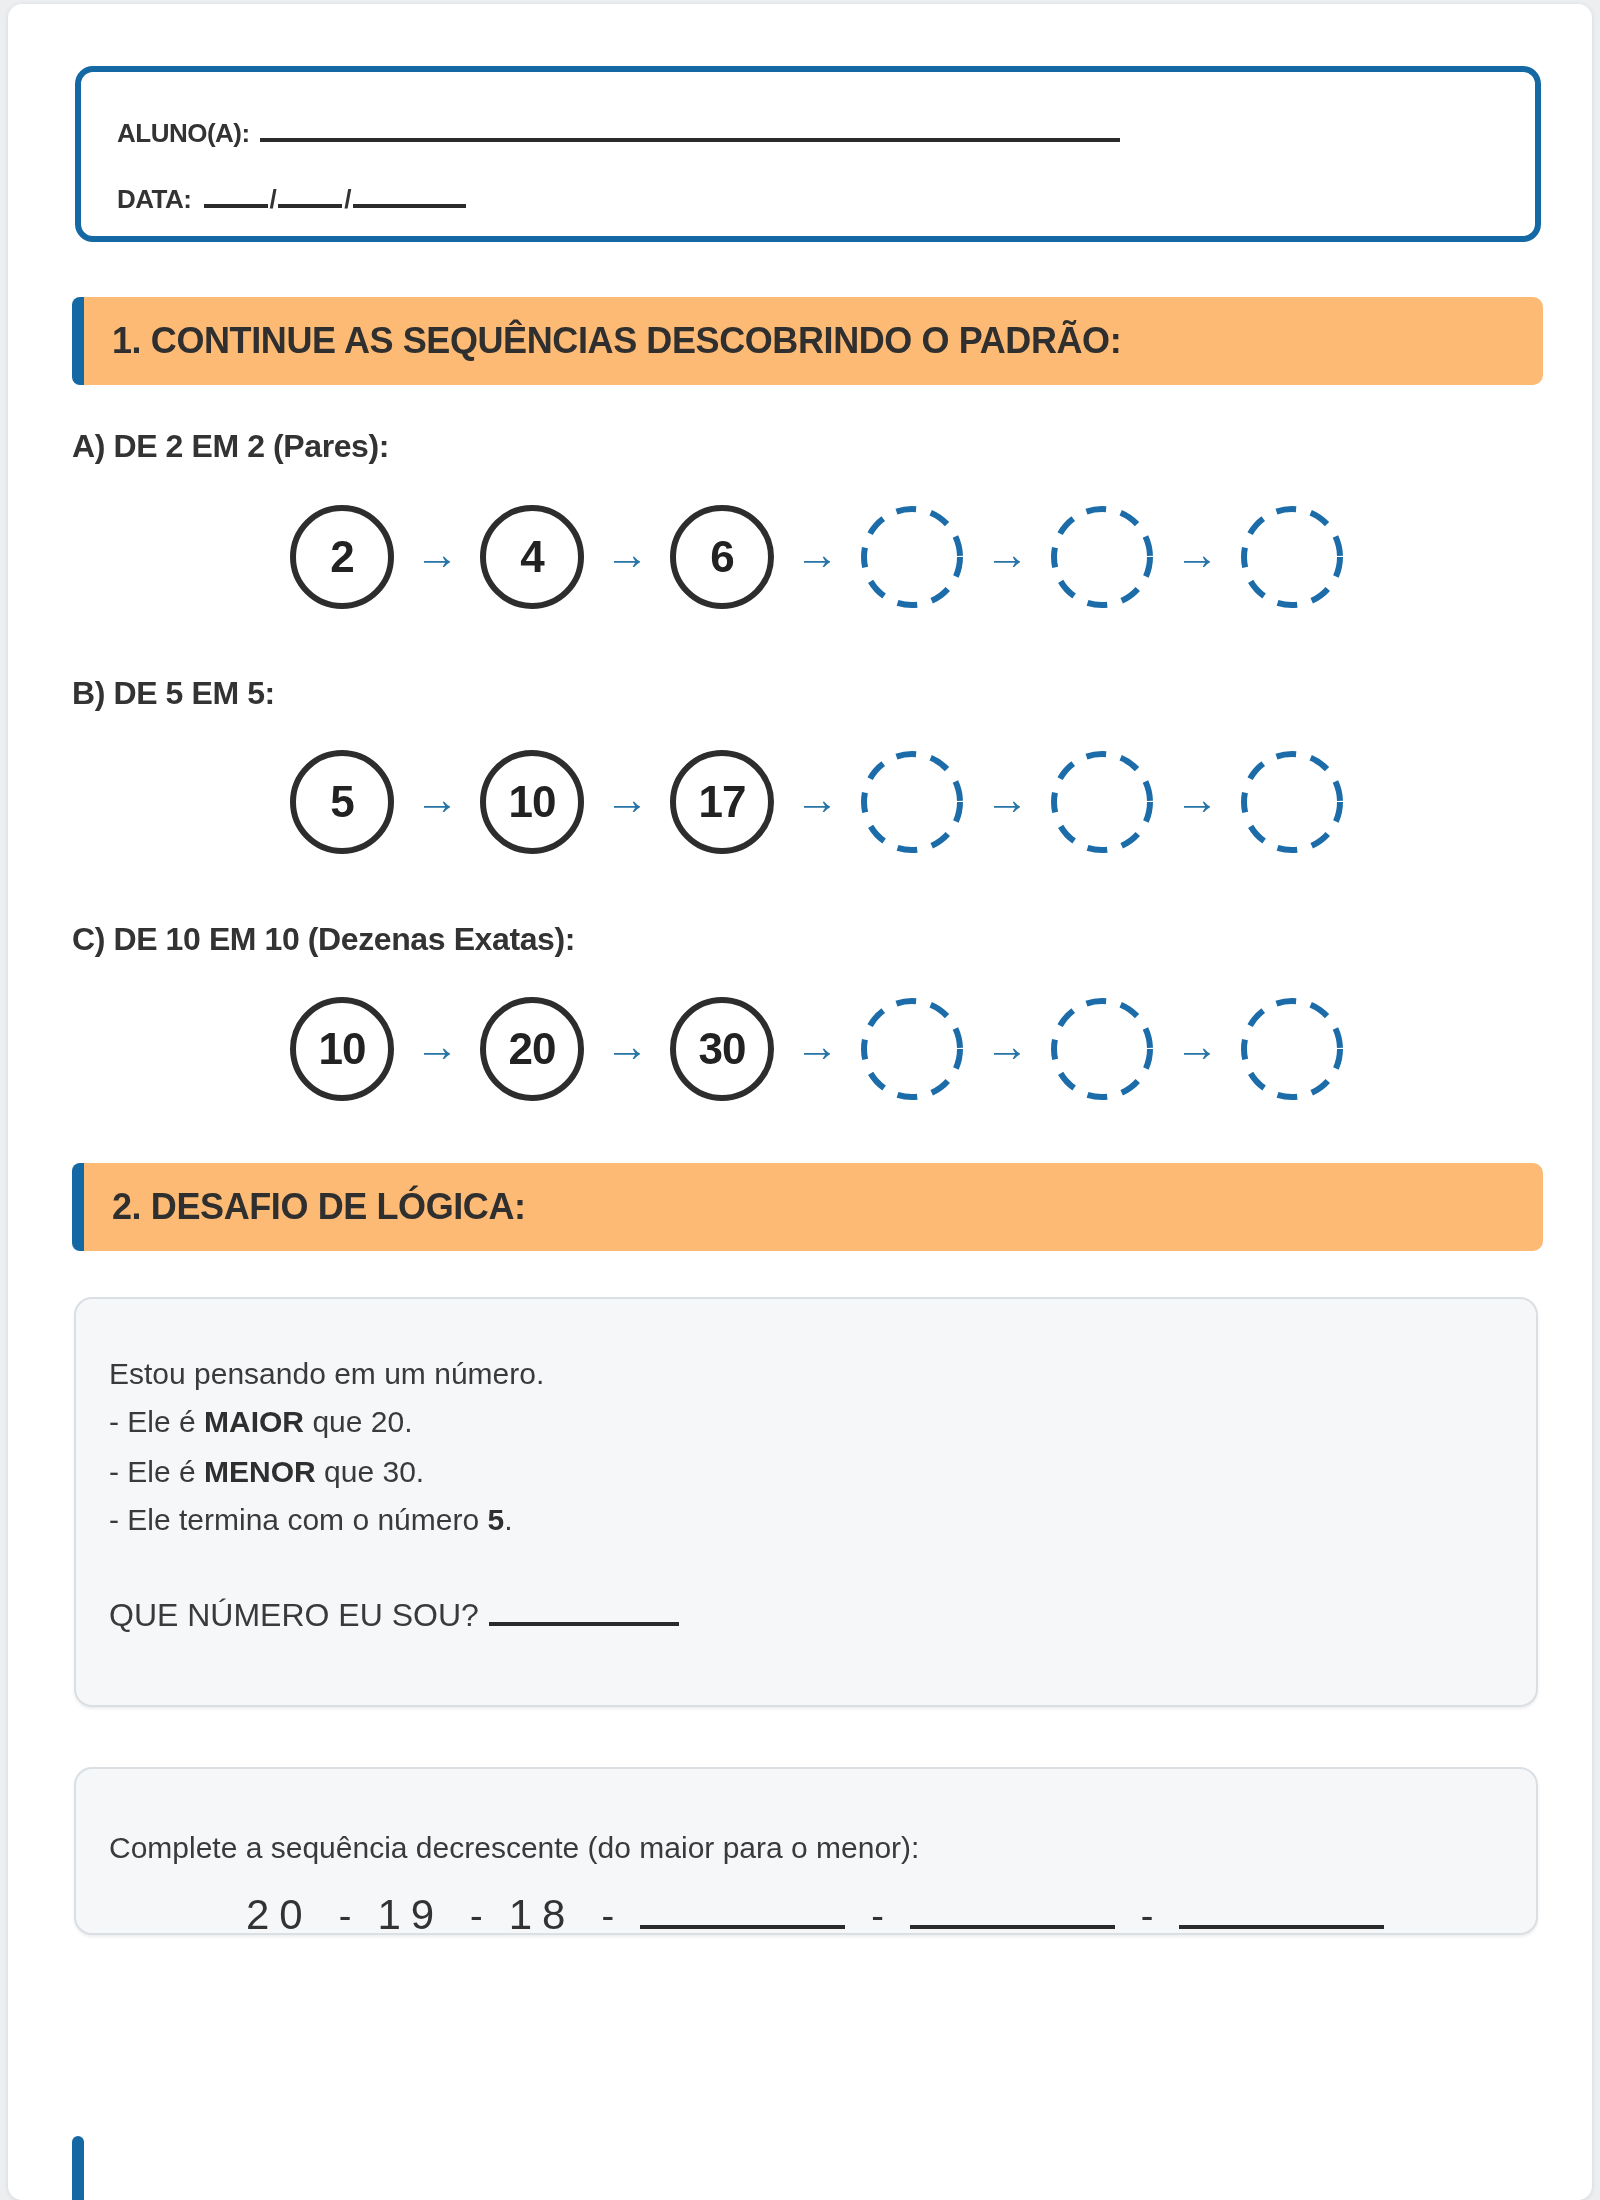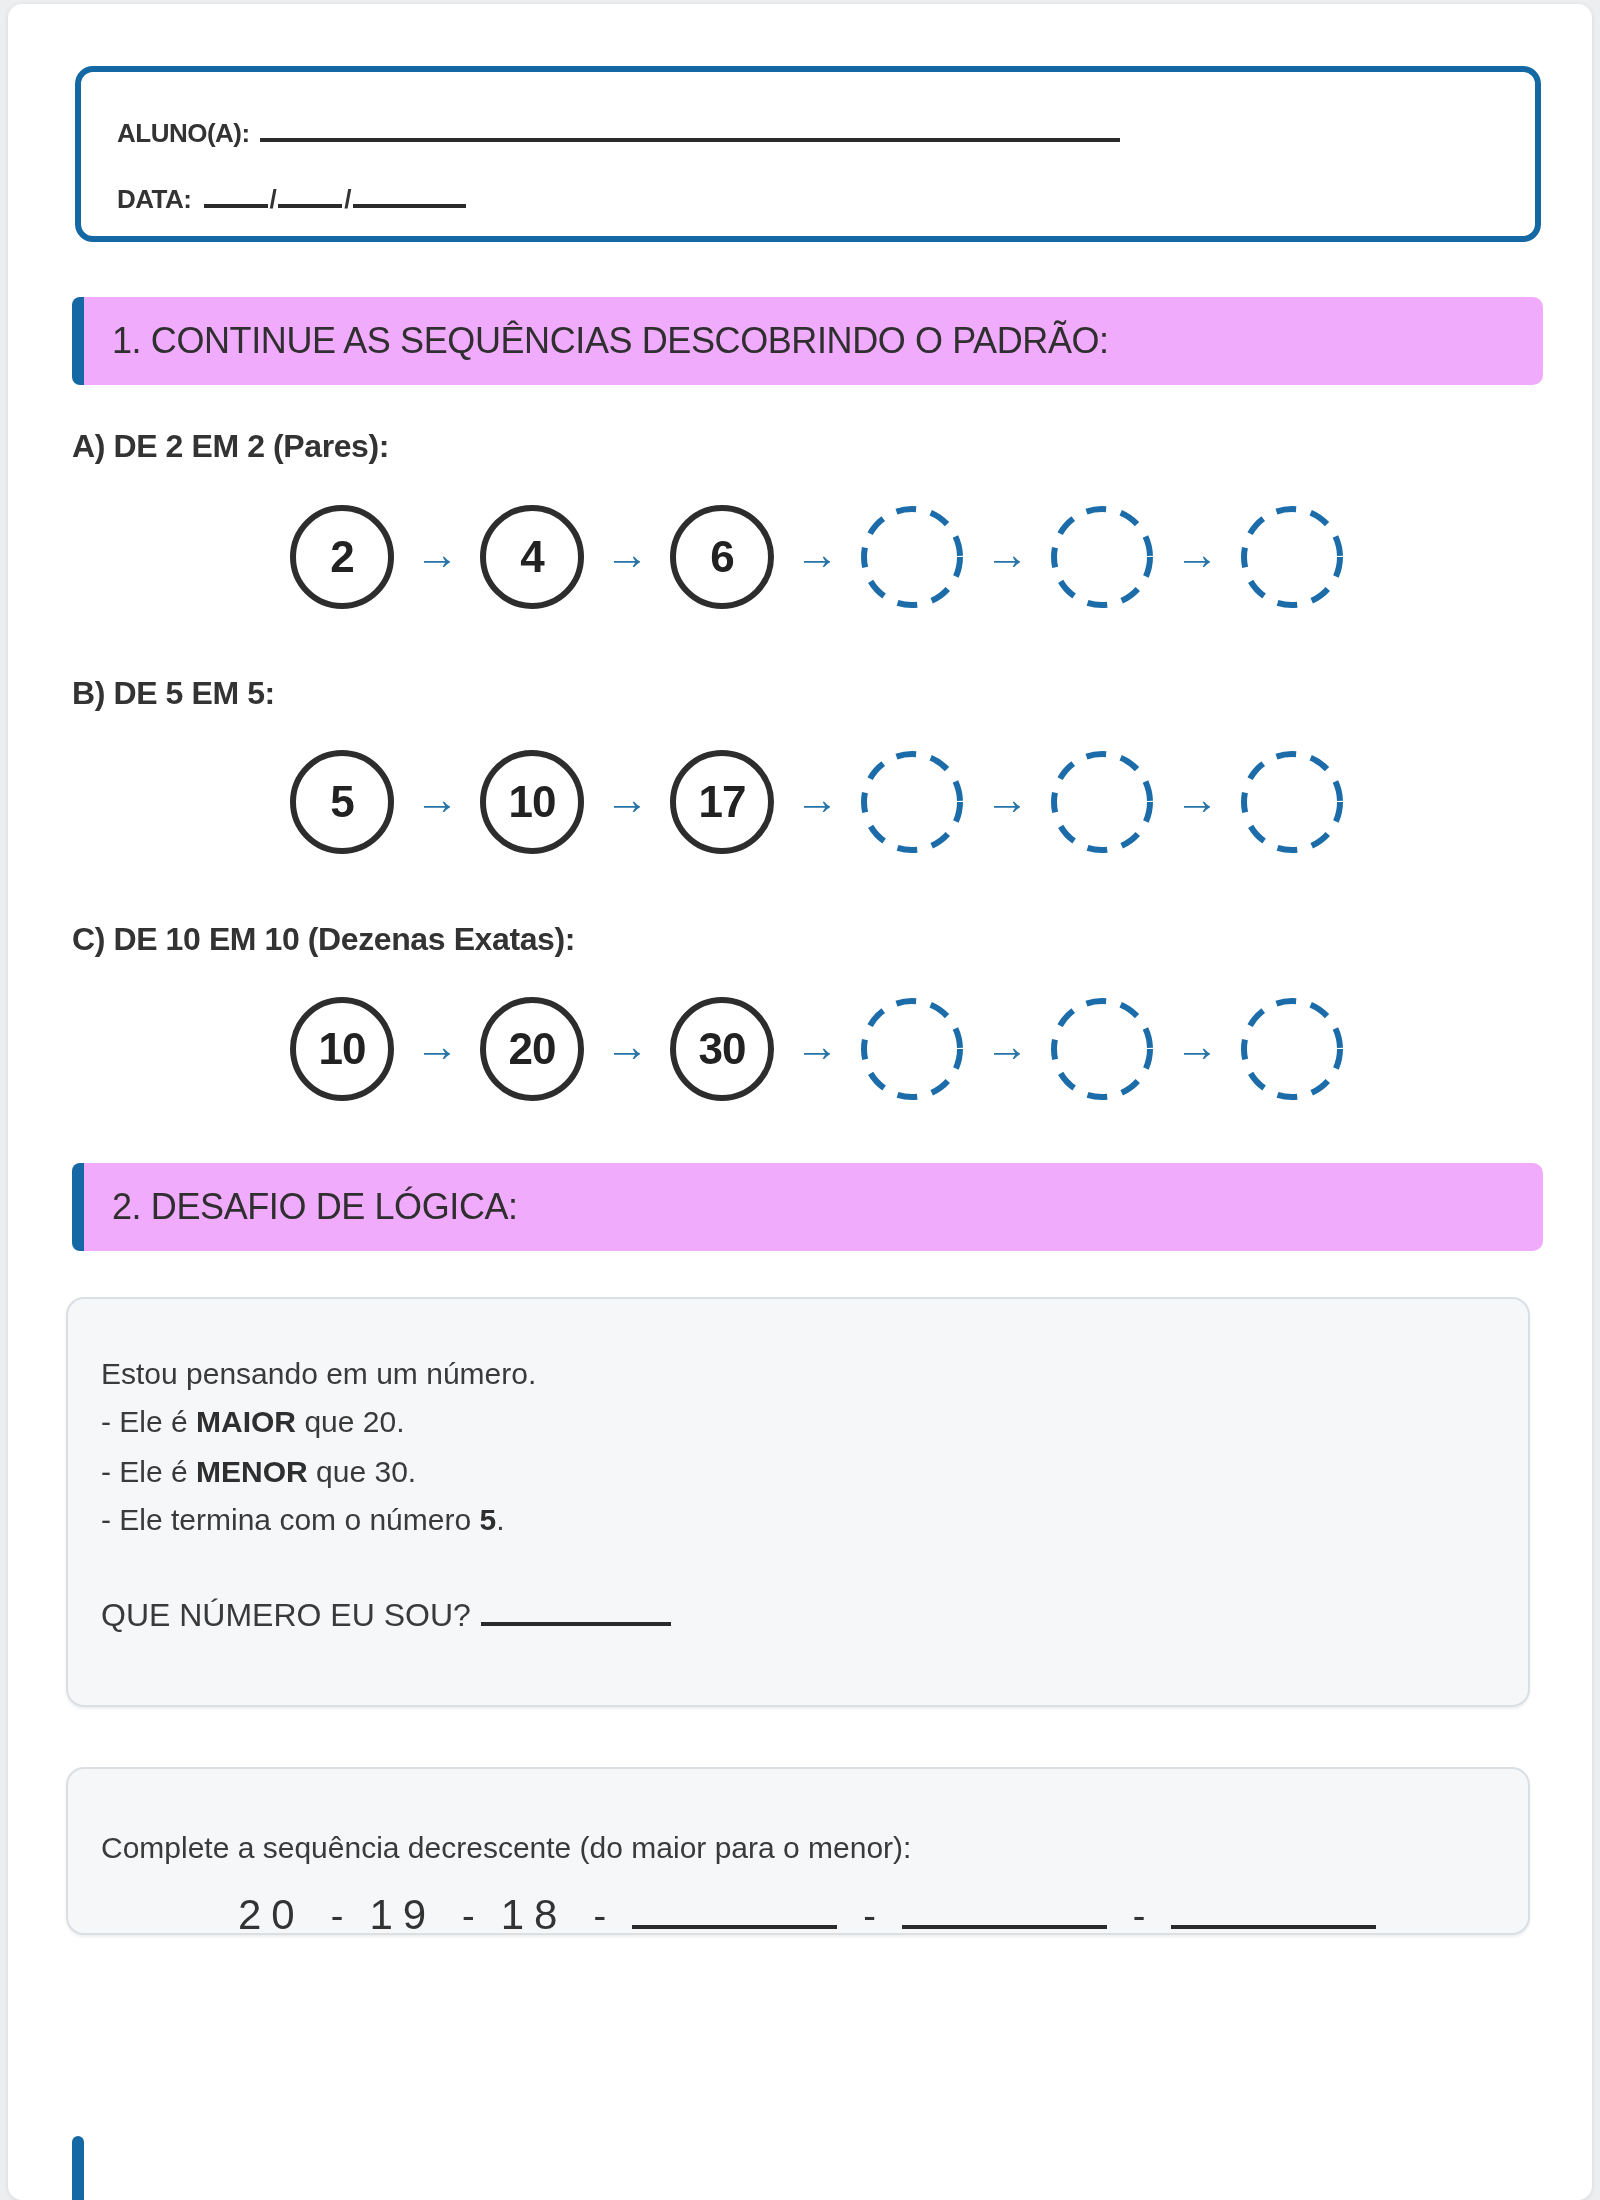--- a/index.html
+++ b/index.html
@@ -33,24 +33,24 @@
   }
   .blank-name{width:860px;margin-left:10px;}
   .blank-day{width:64px;margin-left:12px;}
   .blank-month{width:64px;}
   .blank-year{width:113px;}
   .date-slash{margin:0 2px;font-weight:bold;}
   .course{margin-left:18px;}
   
   .section-bar{
     position:absolute;left:64px;width:1471px;height:88px;
-    background:#f0abfc;border-radius:10px;
+    background:#fdba74;border-radius:10px;
     display:flex;align-items:center;
     padding-left:40px;box-sizing:border-box;
-    font-size:36px;font-weight:normal;letter-spacing:-.4px;color:#2f2f2f;
+    font-size:36px;font-weight:bold;letter-spacing:-.4px;color:#2f2f2f;
   }
   .section-bar::before{
     content:"";position:absolute;left:0;top:0;bottom:0;width:12px;
     background:#1468a3;border-radius:8px 0 0 8px;
   }
   .section-bar.s1{top:293px;}
   .section-bar.s2{top:1159px;}
   
   .seq-label{
     position:absolute;left:64px;
@@ -74,21 +74,21 @@
   }
   .arrow-cell{
     width:86px;flex:0 0 auto;display:flex;align-items:center;justify-content:center;
     color:#2874a6;font-size:44px;font-weight:normal;line-height:1;
     padding-bottom:6px;
   }
   .dash-circle{width:104px;height:104px;flex:0 0 auto;}
   .dash-circle svg{display:block;width:104px;height:104px;}
   
   .panel{
-    position:absolute;left:58px;width:1464px;box-sizing:border-box;
+    position:absolute;left:66px;width:1464px;box-sizing:border-box;
     background:#f5f7f9;border:2px solid #dadfe4;border-radius:18px;
     box-shadow:0 2px 3px rgba(0,0,0,.07);
   }
   .panel.logic{top:1293px;height:410px;}
   .panel.countdown{top:1763px;height:168px;}
   .p-line{
     position:absolute;left:33px;font-size:30px;color:#3a3a3a;white-space:nowrap;
   }
   .p-line b{color:#2f2f2f;}
   .logic .l1{top:58px;}

